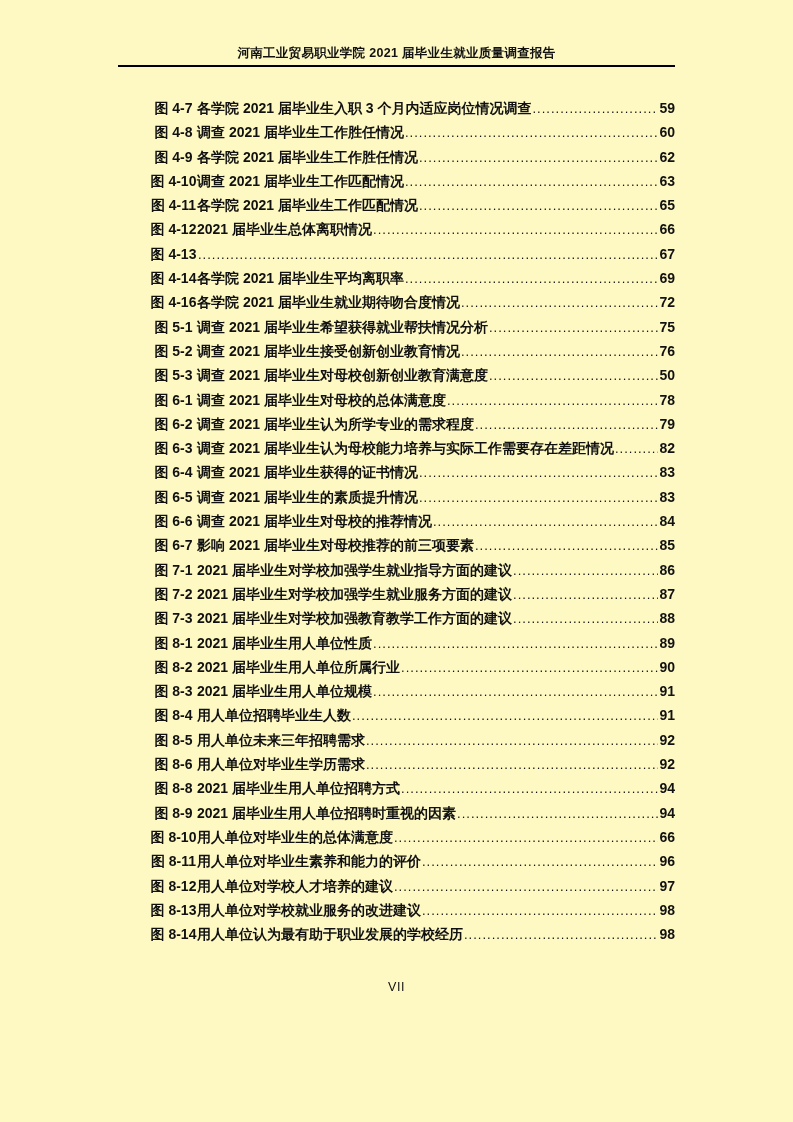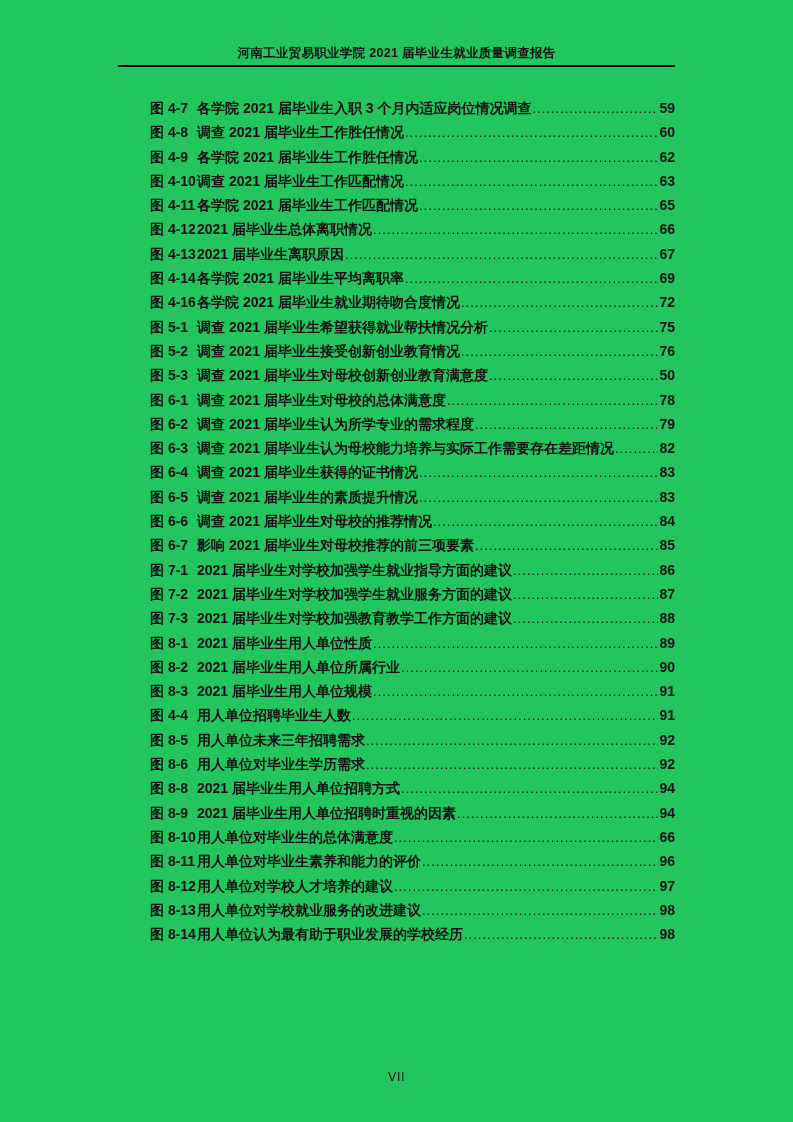--- a/index.html
+++ b/index.html
@@ -5,21 +5,21 @@
   html, body {
     margin: 0;
     padding: 0;
     background: #e9e9e9;
   }
   .page {
     position: relative;
     width: 793px;
     height: 1122px;
     margin: 0 auto;
-    background: #22c55e;
+    background: #fef9c3;
     font-family: "Liberation Sans", "DejaVu Sans", sans-serif;
     color: #111111;
     overflow: hidden;
   }
   .header-title {
     position: absolute;
     top: 45px;
     left: 0;
     width: 100%;
     text-align: center;
@@ -43,20 +43,21 @@
     width: 525px;
   }
   .toc-row {
     display: flex;
     align-items: baseline;
     height: 24.3px;
     line-height: 24.3px;
     font-size: 14px;
     font-weight: 600;
     white-space: nowrap;
+    text-align: center;
   }
   .toc-label {
     flex: 0 0 47px;
     white-space: nowrap;
   }
   .toc-title {
     white-space: nowrap;
   }
   .toc-dots {
     flex: 1 1 auto;
@@ -70,21 +71,21 @@
     font-size: 13px;
     font-weight: 400;
     letter-spacing: 1px;
   }
   .toc-page {
     flex: 0 0 auto;
     white-space: nowrap;
   }
   .footer-pagenum {
     position: absolute;
-    top: 1070px;
+    top: 980px;
     left: 0;
     width: 100%;
     text-align: center;
     font-size: 12.5px;
     letter-spacing: 0.5px;
   }
 </style>
 </head>
 <body>
 
@@ -132,21 +133,20 @@
 
   <div class="toc-row">
     <span class="toc-label">图 4-12</span>
     <span class="toc-title">2021 届毕业生总体离职情况</span>
     <span class="toc-dots"></span>
     <span class="toc-page">66</span>
   </div>
 
   <div class="toc-row">
     <span class="toc-label">图 4-13</span>
-    <span class="toc-title">2021 届毕业生离职原因</span>
     <span class="toc-dots"></span>
     <span class="toc-page">67</span>
   </div>
 
   <div class="toc-row">
     <span class="toc-label">图 4-14</span>
     <span class="toc-title">各学院 2021 届毕业生平均离职率</span>
     <span class="toc-dots"></span>
     <span class="toc-page">69</span>
   </div>
@@ -265,21 +265,21 @@
   </div>
 
   <div class="toc-row">
     <span class="toc-label">图 8-3</span>
     <span class="toc-title">2021 届毕业生用人单位规模</span>
     <span class="toc-dots"></span>
     <span class="toc-page">91</span>
   </div>
 
   <div class="toc-row">
-    <span class="toc-label">图 4-4</span>
+    <span class="toc-label">图 8-4</span>
     <span class="toc-title">用人单位招聘毕业生人数</span>
     <span class="toc-dots"></span>
     <span class="toc-page">91</span>
   </div>
 
   <div class="toc-row">
     <span class="toc-label">图 8-5</span>
     <span class="toc-title">用人单位未来三年招聘需求</span>
     <span class="toc-dots"></span>
     <span class="toc-page">92</span>

